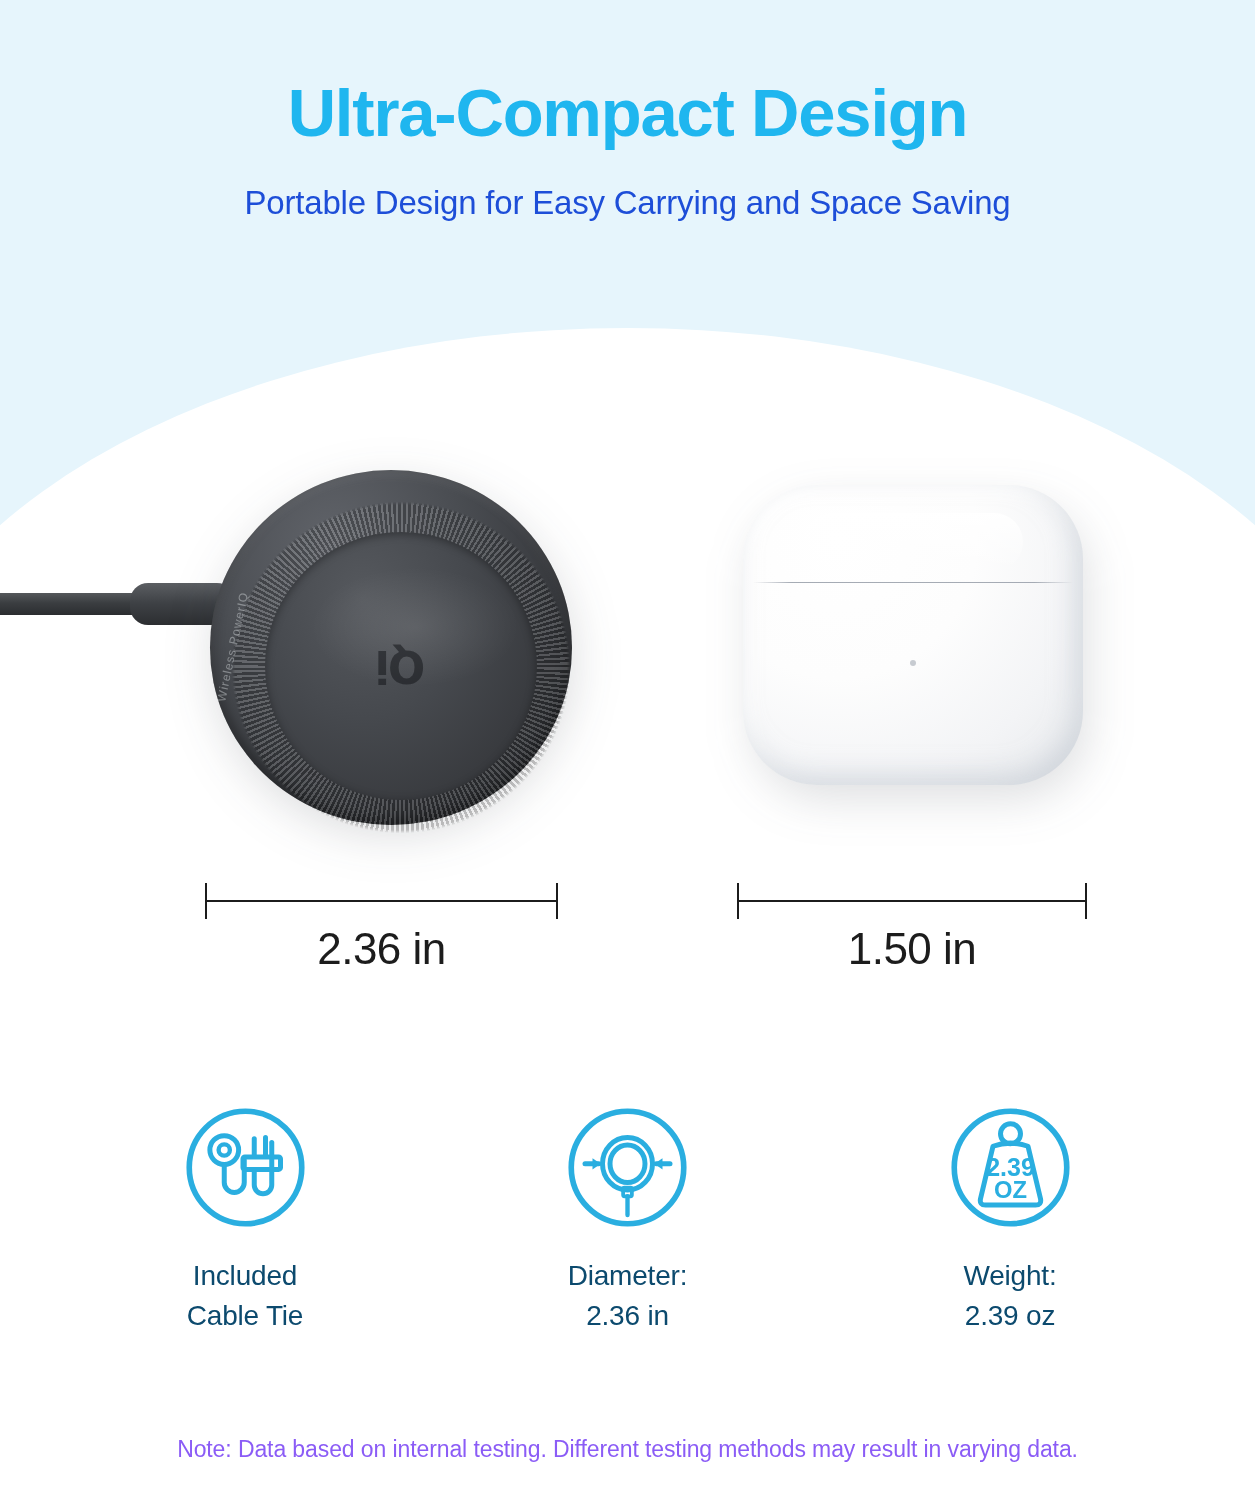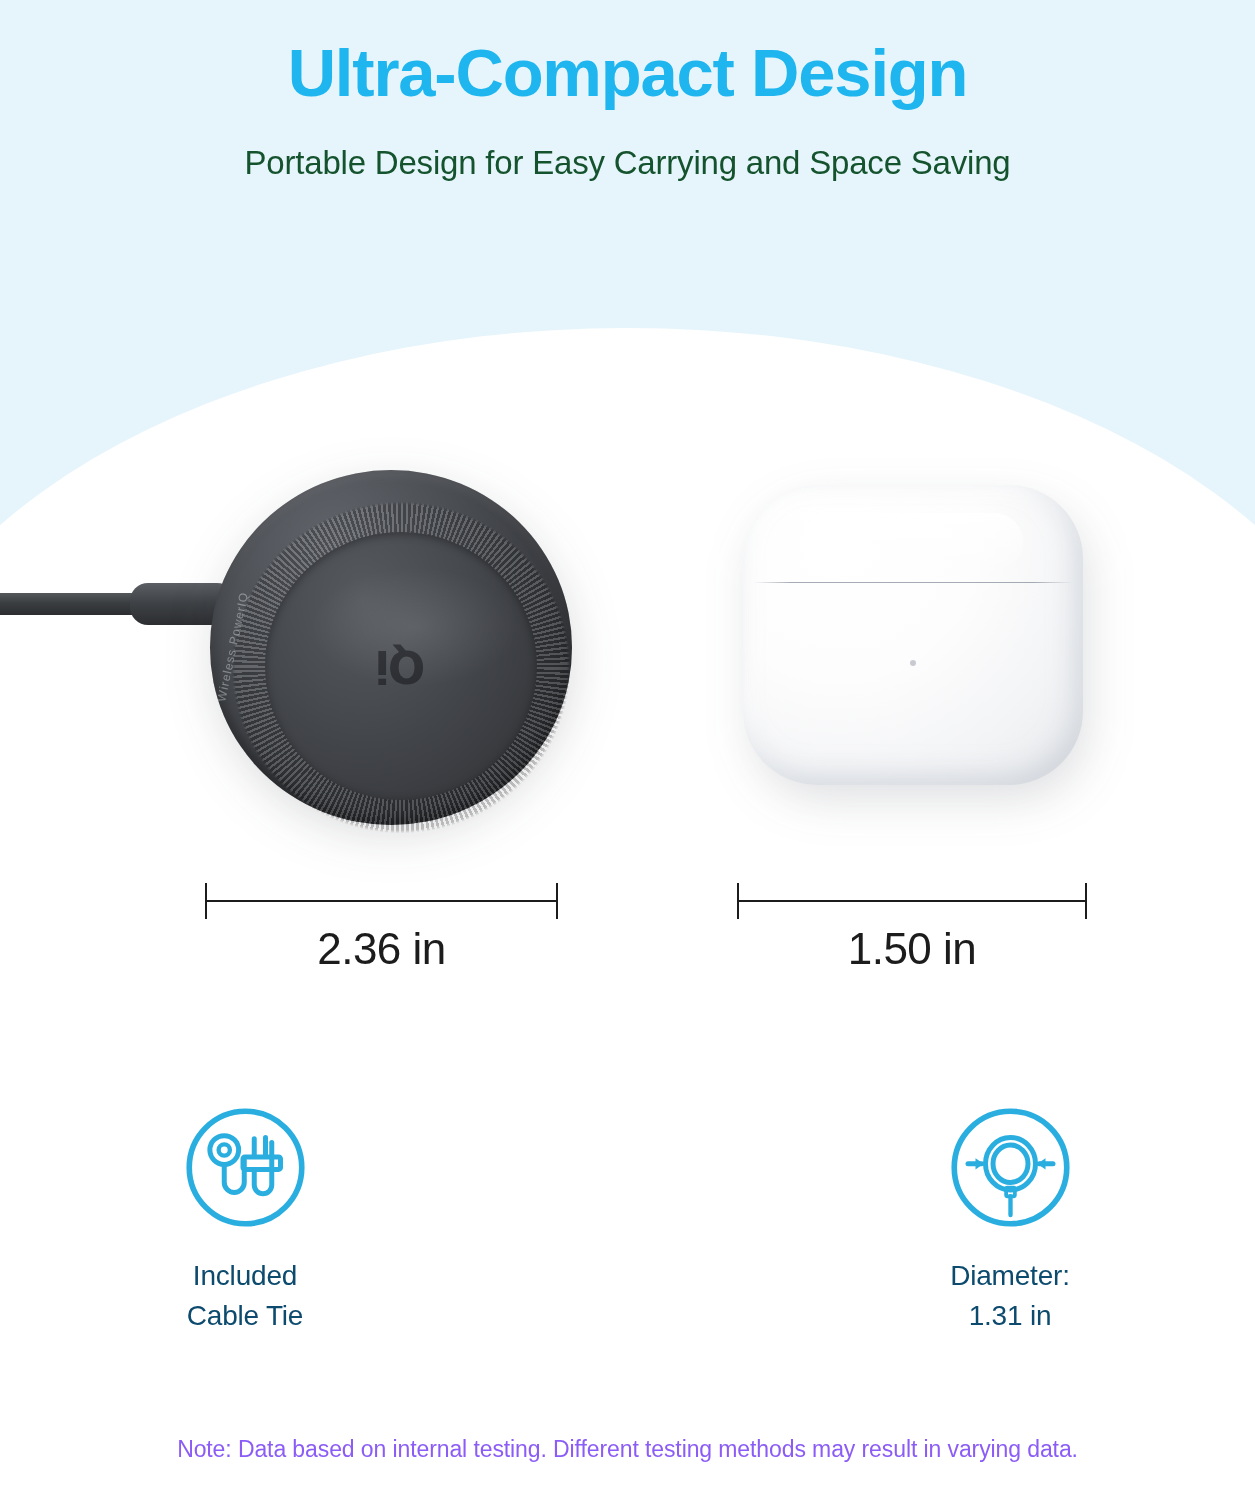--- a/index.html
+++ b/index.html
@@ -27,32 +27,32 @@
     border-radius:50% 50% 0 0 / 38% 38% 0 0;
   }
   .white-base {
     position:absolute; left:0; top:760px; width:1255px; height:740px;
     background:#ffffff;
   }
 
   
   .header { position:absolute; left:0; top:0; width:1255px; text-align:center; }
   .title {
-    margin-top:38px;
+    margin-top:78px;
     font-size:67px;
     font-weight:bold;
     letter-spacing:-1.2px;
     color:#1fb6ef;
     line-height:1.05;
   }
   .subtitle {
     margin-top:36px;
     font-size:33px;
     font-weight:400;
-    color:#14532d;
+    color:#1d4ed8;
     letter-spacing:-0.2px;
   }
 
   
   .products { position:absolute; left:0; top:420px; width:1255px; height:440px; }
 
   
   .cable {
     position:absolute; left:0; top:173px;
     width:200px; height:22px;
@@ -264,21 +264,32 @@
         <ellipse cx="50" cy="47" rx="20" ry="21" fill="none" stroke="#2aaee0" stroke-width="4"></ellipse>
         <ellipse cx="50" cy="47" rx="14" ry="15" fill="none" stroke="#2aaee0" stroke-width="4"></ellipse>
         <rect x="46.5" y="66" width="7" height="7" rx="1" fill="none" stroke="#2aaee0" stroke-width="3"></rect>
         <path d="M50 73 L50 88" fill="none" stroke="#2aaee0" stroke-width="3.5" stroke-linecap="round"></path>
         <path d="M16 47 L27 47" stroke="#2aaee0" stroke-width="4" stroke-linecap="round"></path>
         <path d="M28.5 47 L22 42.5 L22 51.5 Z" fill="#2aaee0"></path>
         <path d="M84 47 L73 47" stroke="#2aaee0" stroke-width="4" stroke-linecap="round"></path>
         <path d="M71.5 47 L78 42.5 L78 51.5 Z" fill="#2aaee0"></path>
       </svg>
       <div class="feature-label">Diameter:
-1.31 in</div>
-    </div>
-
-
+2.36 in</div>
+    </div>
+
+
+    <div class="feature">
+      <svg class="feature-icon" viewBox="0 0 100 100">
+        <circle cx="50" cy="50" r="45" fill="none" stroke="#2aaee0" stroke-width="4.5"></circle>
+        <circle cx="50" cy="23" r="8" fill="none" stroke="#2aaee0" stroke-width="4"></circle>
+        <path d="M36 33 Q50 28 64 33 L74 75 Q75 80 70 80 L30 80 Q25 80 26 75 Z" fill="none" stroke="#2aaee0" stroke-width="4" stroke-linejoin="round"></path>
+        <text x="50" y="57" text-anchor="middle" font-family="'Liberation Sans', sans-serif" font-size="20" font-weight="bold" fill="#2aaee0">2.39</text>
+        <text x="50" y="74" text-anchor="middle" font-family="'Liberation Sans', sans-serif" font-size="19" font-weight="bold" fill="#2aaee0">OZ</text>
+      </svg>
+      <div class="feature-label">Weight:
+2.39 oz</div>
+    </div>
   </div>
 
   <div class="footnote">Note: Data based on internal testing. Different testing methods may result in varying data.</div>
 
 </div>
 
 </body></html>

